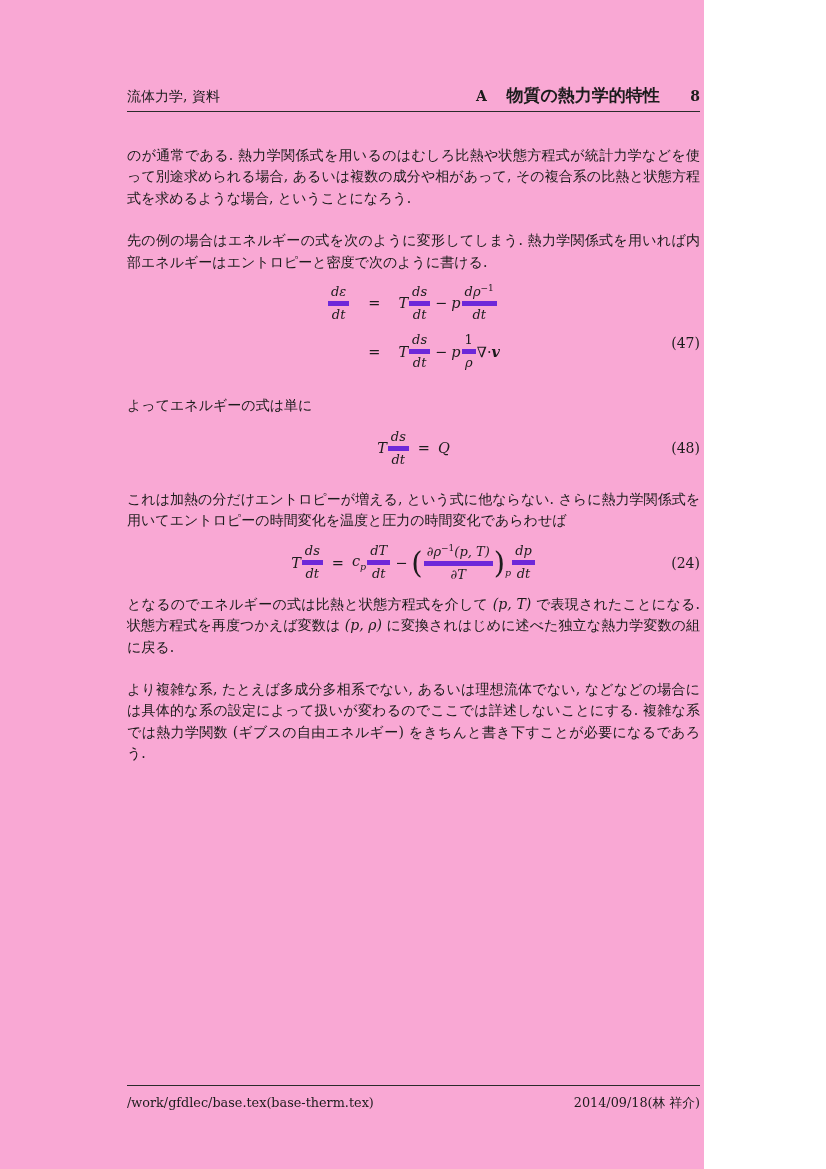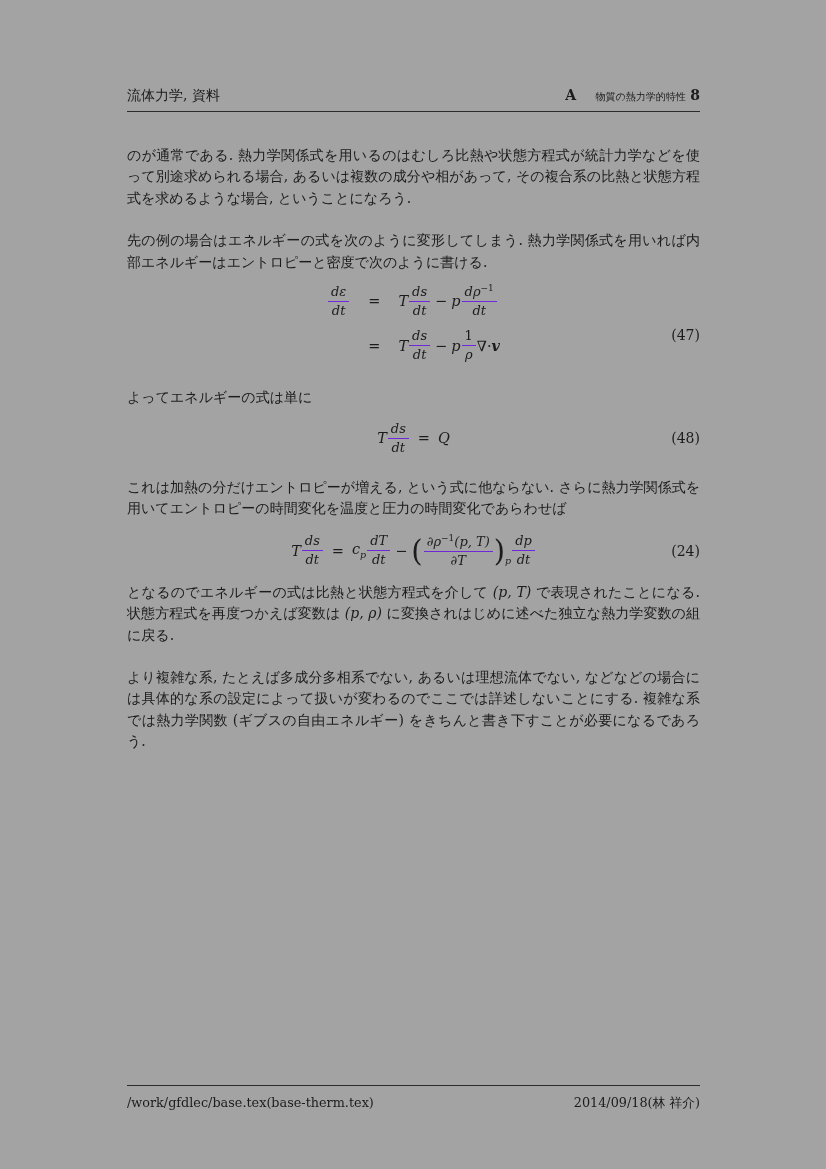--- a/index.html
+++ b/index.html
@@ -1,42 +1,42 @@
 <!DOCTYPE html>
 <html><head>
 <meta charset="utf-8">
 <style>
   html,body{margin:0;padding:0;background:#ffffff;}
-  .sheet{position:relative;width:826px;height:1169px;background:#a3a3a3;
+  .sheet{position:relative;width:704px;height:1169px;background:#f9a8d4;
          font-family:"DejaVu Serif","Liberation Serif",serif;color:#1c1c1c;overflow:hidden;}
   .content{position:absolute;left:127px;top:87px;width:573px;}
   
   .header{display:flex;justify-content:space-between;align-items:baseline;font-size:14px;line-height:17px;}
   .h-sec{font-weight:bold;margin-right:15px;}
-  .h-title{font-weight:normal;font-family:"DejaVu Sans","Liberation Sans",sans-serif;font-size:10px;}
+  .h-title{font-weight:bold;font-family:"DejaVu Sans","Liberation Sans",sans-serif;margin-right:26px;font-size:17px;}
   .h-page{font-weight:bold;}
   .rule{border-top:1.6px solid #2b2b2b;margin-top:6px;}
   
   .para{font-size:14px;line-height:21.4px;text-align:justify;margin:21px 0 0 0;}
   .para.first{margin-top:33px;}
   .para.lead{margin-top:24px;}
   .imath{font-style:italic;}
   
   .eqrow{position:relative;display:flex;justify-content:center;align-items:center;margin-top:12px;min-height:32px;}
   .eqno{position:absolute;right:0;top:50%;transform:translateY(-50%);font-size:14px;}
   .eqno-low{top:auto;bottom:20px;transform:none;}
   .mline{display:inline-flex;align-items:center;font-size:14.5px;}
   .it{font-style:italic;}
   .bi{font-style:italic;font-weight:bold;}
   .rel{margin:0 8px;}
   .minus{margin:0 4px;}
   .tok{display:inline-block;}
   .tok sub,.csub{font-size:9.5px;font-style:italic;}
   .frac{display:inline-block;text-align:center;vertical-align:middle;font-size:13px;line-height:1.08;margin:0 1px;}
-  .frac .num{display:block;border-bottom:1px solid #6d28d9;padding:1px 3px 2px;}
+  .frac .num{display:block;border-bottom:5px solid #6d28d9;padding:1px 3px 2px;}
   .frac .den{display:block;padding:2px 3px 1px;}
   .frac sup{font-size:9px;}
   .align2{display:grid;grid-template-columns:auto auto auto;column-gap:10px;row-gap:9px;align-items:center;}
   .align2 .c1{justify-self:end;}
   .align2 .c3{justify-self:start;}
   .prn-wrap{display:inline-flex;align-items:flex-end;}
   .bp{font-size:29px;font-style:normal;line-height:26px;}
   .bp-sub{font-size:9.5px;font-style:italic;transform:translateY(2px);}
   
   .footer{position:absolute;left:127px;width:573px;top:1085px;}

